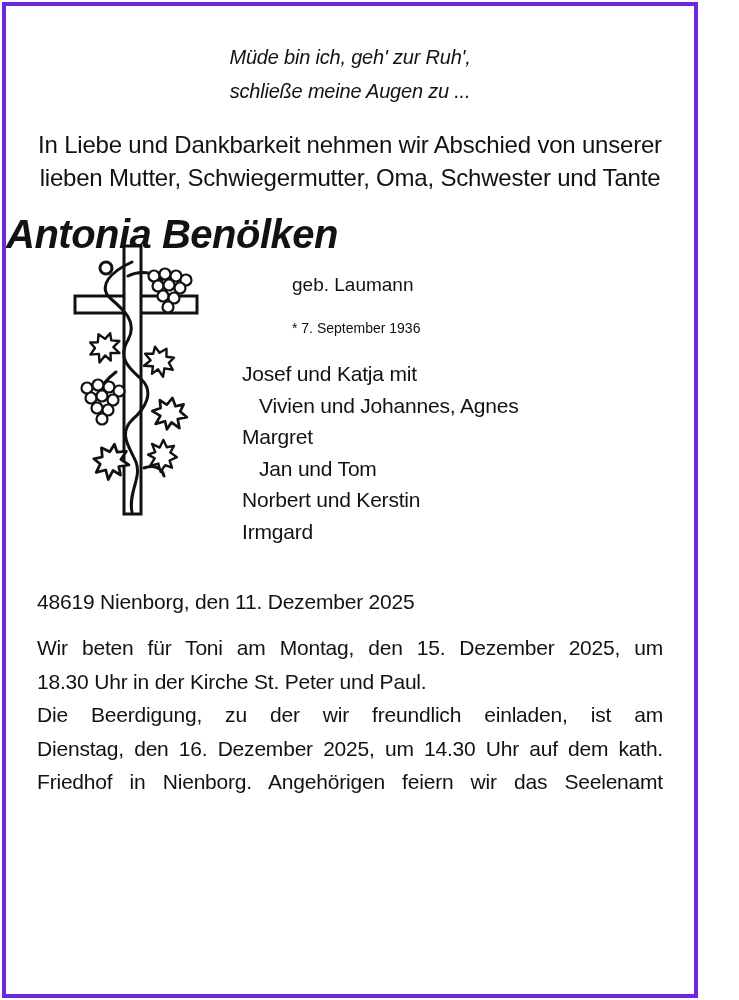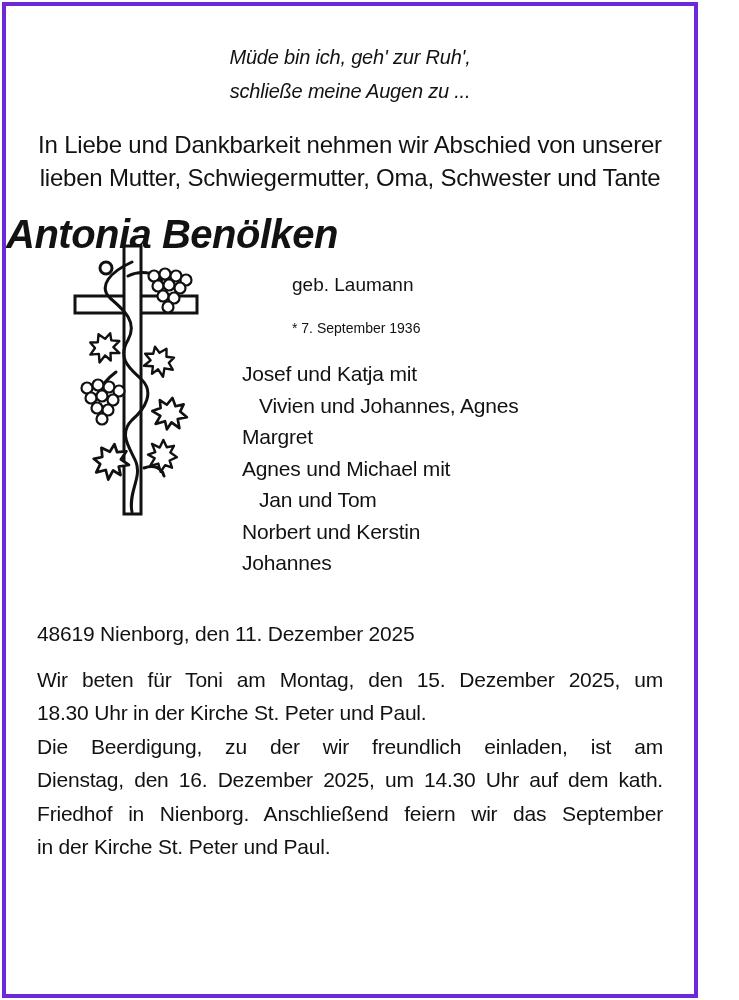--- a/index.html
+++ b/index.html
@@ -167,32 +167,30 @@
     <div class="dates">
       <div>* 7. September 1936</div>
     </div>
 
 
     <div class="mourners">
 
     <div>Josef und Katja mit</div>
         <div class="indent">Vivien und Johannes, Agnes</div>
         <div>Margret</div>
-        <div>Agnes und Michael mit</div>
         <div class="indent">Jan und Tom</div>
         <div>Norbert und Kerstin</div>
-        <div>Johannes</div>
+        <div>Irmgard</div>
       </div>
   </div>
 
   <div class="dateline">48619 Nienborg, den 11. Dezember 2025</div>
 
   <div class="announcement">
 
   <div class="line justify">Wir beten für Toni am Montag, den 15. Dezember 2025, um</div>
       <div class="line">18.30 Uhr in der Kirche St. Peter und Paul.</div>
       <div class="line justify">Die Beerdigung, zu der wir freundlich einladen, ist am</div>
       <div class="line justify">Dienstag, den 16. Dezember 2025, um 14.30 Uhr auf dem kath.</div>
-      <div class="line justify">Friedhof in Nienborg. Anschließend feiern wir das September</div>
-      <div class="line">in der Kirche St. Peter und Paul.</div>
+      <div class="line justify">Friedhof in Nienborg. Angehörigen feiern wir das Seelenamt</div>
     </div>
 
 </div>
 
 </body></html>

